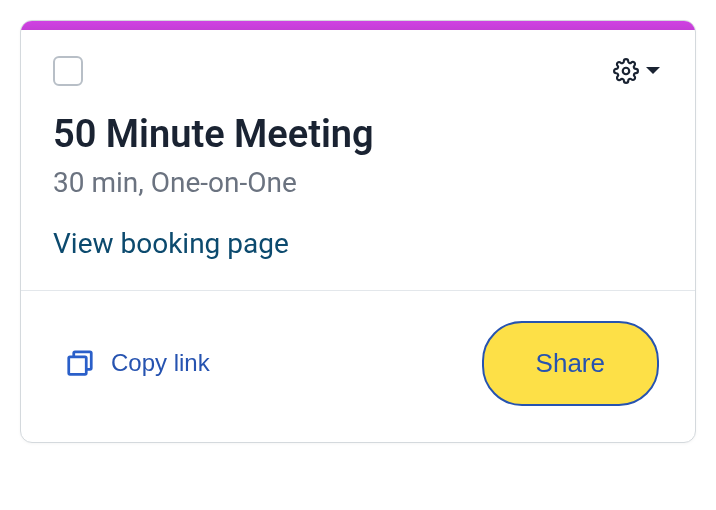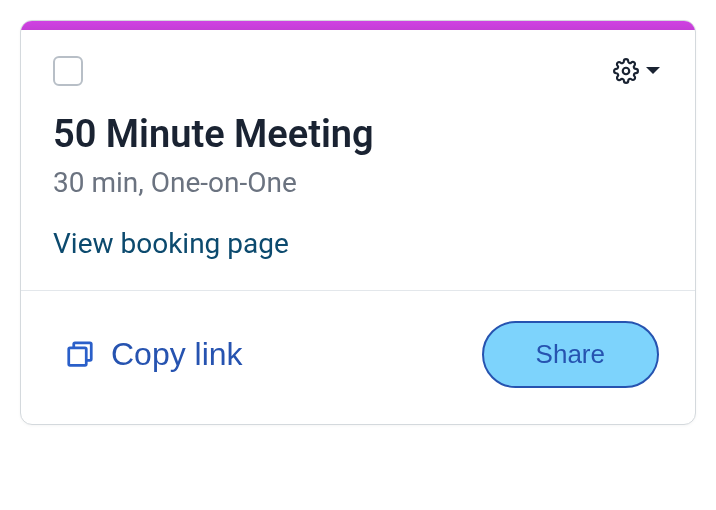--- a/index.html
+++ b/index.html
@@ -112,33 +112,33 @@
       border: none;
       padding: 0;
     }
     
     .copy-icon {
       width: 30px;
       height: 30px;
     }
     
     .copy-link-text {
-      font-size: 32px;
+      font-size: 24px;
       font-weight: 400;
       color: #2653b0;
     }
     
     .share-button {
       border: 2px solid #2653b0;
       border-radius: 40px;
-      background: #7dd3fc;
+      background: #fde047;
       color: #2653b0;
       font-size: 26px;
       font-weight: 500;
-      padding: 16px 52px;
+      padding: 25px 52px;
       cursor: pointer;
     }
   </style>
 </head>
 <body>
 
 <div class="card">
   <div class="accent-bar"></div>
 
   <div class="card-header">

